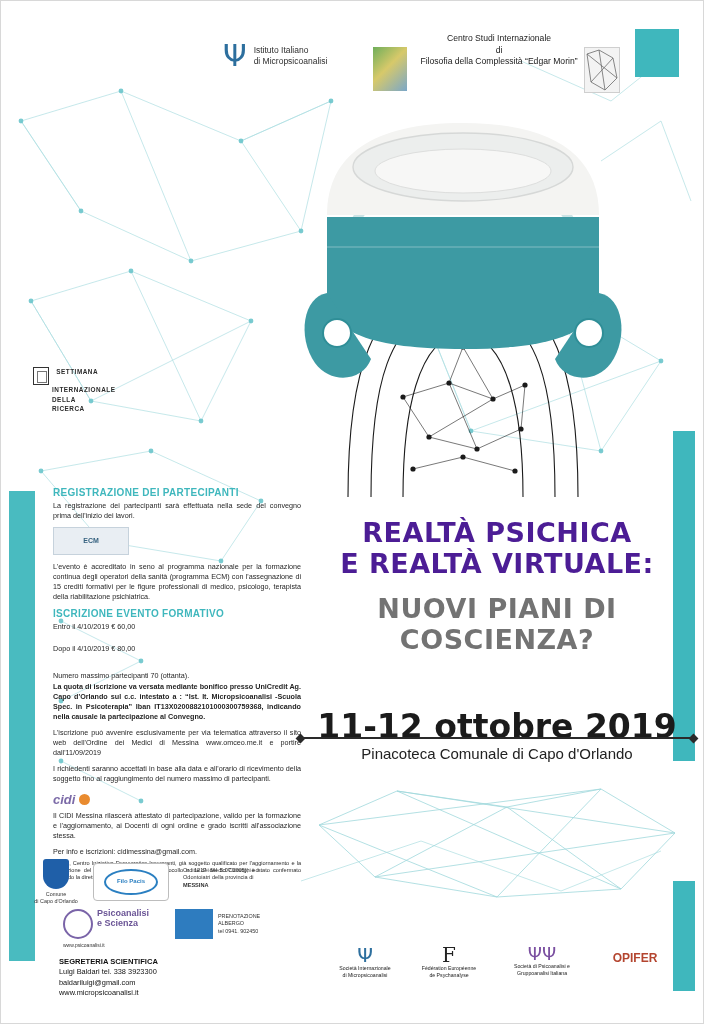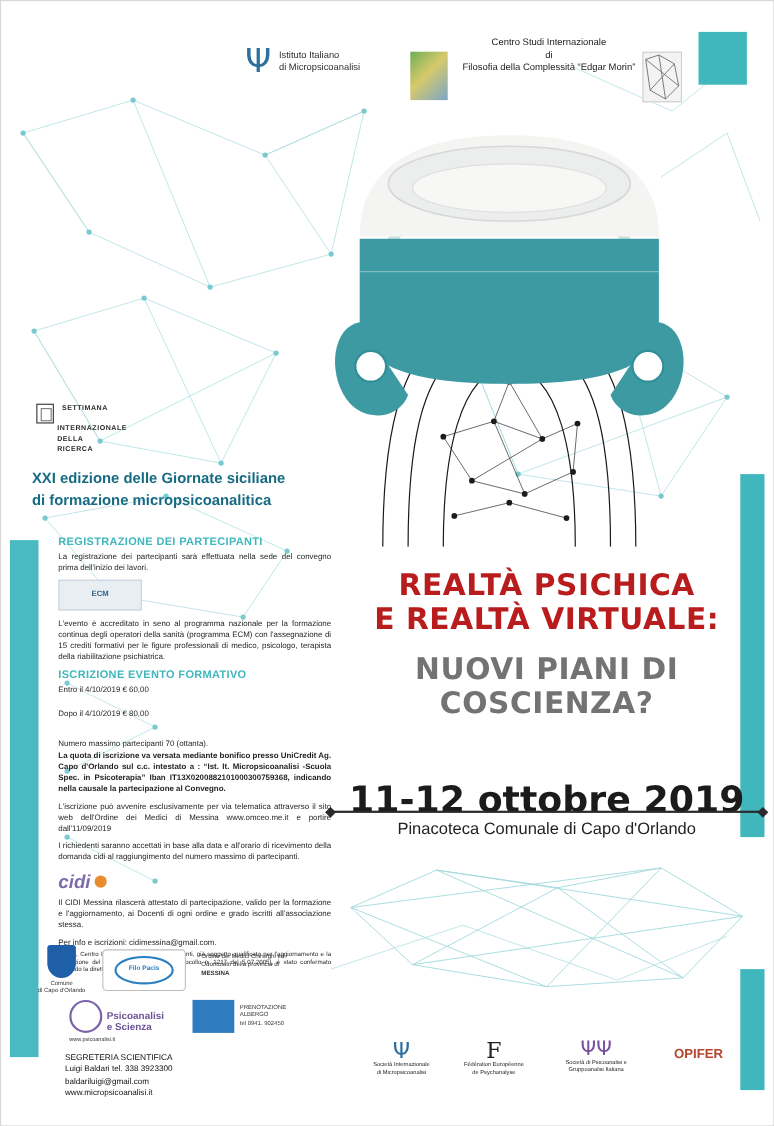--- a/index.html
+++ b/index.html
@@ -51,25 +51,25 @@
   .edition{position:absolute;left:28px;top:424px;width:300px;font-size:13.5px;color:#166b83;
     font-weight:bold;line-height:1.45;}
   
   .leftcol{position:absolute;left:52px;top:486px;width:248px;color:#1f1f1f;}
   .lc-head{color:#3fb7bd;font-weight:bold;font-size:10px;letter-spacing:.3px;margin-bottom:3px;}
   .lc-p{font-size:7.2px;line-height:1.38;margin:0 0 6px 0;text-align:justify;}
   .ecm-badge{width:74px;height:26px;background:#e9eef3;border:1px solid #c6d2dc;margin:3px 0 7px 0;
     font-size:7px;color:#35617f;display:flex;align-items:center;justify-content:center;font-weight:bold;}
   .lc-tiny{font-size:5.6px;line-height:1.32;text-align:justify;margin:0;color:#2a2a2a;}
   .cidi-logo{margin:8px 0 4px 0;display:flex;align-items:center;gap:4px;}
-  .cidi-word{font-size:17px;color:#7c6ba8;font-weight:bold;font-style:italic;}
+  .cidi-word{font-size:13px;color:#7c6ba8;font-weight:bold;font-style:italic;}
   .cidi-dot{width:11px;height:11px;border-radius:50%;background:#e98b2f;}
   
   .maintitle{position:absolute;left:300px;top:516px;width:392px;text-align:center;}
-  .mt-line{font-family:"DejaVu Sans", sans-serif;font-weight:bold;color:#b91c1c;
+  .mt-line{font-family:"DejaVu Sans", sans-serif;font-weight:bold;color:#4c1d95;
     font-size:27px;line-height:1.16;letter-spacing:.5px;}
   .mt-line.l3{color:#737373;margin-top:13px;}
   .date{position:absolute;left:300px;top:706px;width:392px;text-align:center;
     font-size:33px;font-weight:bold;color:#1b1b1b;font-family:"DejaVu Sans", sans-serif;}
   .date-rule{position:absolute;left:300px;top:736px;width:392px;height:0;border-top:2px solid #2a2a2a;}
   .date-rule:before,.date-rule:after{content:"";position:absolute;top:-4px;width:7px;height:7px;
     background:#2a2a2a;transform:rotate(45deg);}
   .date-rule:before{left:-4px;}
   .date-rule:after{right:-4px;}
   .venue{position:absolute;left:300px;top:744px;width:392px;text-align:center;font-size:15px;color:#222;}
@@ -77,26 +77,26 @@
   .wire{position:absolute;left:300px;top:780px;width:392px;height:120px;}
   
   .sponsors{position:absolute;left:24px;top:856px;width:290px;height:100px;}
   .sp{position:absolute;font-size:5.4px;color:#333;text-align:center;line-height:1.25;}
   .comune-shield{width:26px;height:30px;background:#1f5fa8;border-radius:3px 3px 13px 13px;margin:0 auto 2px;}
   .filopacis{width:74px;height:36px;border:1px solid #bdbdbd;border-radius:4px;background:#fff;
     display:flex;align-items:center;justify-content:center;}
   .fp-oval{width:50px;height:22px;border:2px solid #2a7fc1;border-radius:50%;
     font-size:6px;color:#2a7fc1;display:flex;align-items:center;justify-content:center;font-weight:bold;}
   .omceo-box{width:120px;font-size:5.6px;color:#333;line-height:1.3;}
-  .psicosci{display:flex;align-items:flex-end;gap:4px;}
+  .psicosci{display:flex;align-items:flex-start;gap:4px;}
   .psicosci .cir{width:26px;height:26px;border:2px solid #7a64a8;border-radius:50%;}
   .hotel-box{width:38px;height:30px;background:#2e7cbf;}
   
   .segreteria{position:absolute;left:58px;top:955px;width:230px;font-size:7.4px;color:#111;line-height:1.45;}
-  .segreteria .t{font-weight:normal;font-size:7.6px;}
+  .segreteria .t{font-weight:bold;font-size:7.6px;}
   
   .societies{position:absolute;left:310px;top:944px;width:380px;height:70px;}
   .soc{position:absolute;text-align:center;font-size:5.2px;color:#222;line-height:1.3;}
   .soc .g{font-size:20px;color:#2d6f9e;font-family:"DejaVu Sans", sans-serif;line-height:1;}
 </style>
 </head>
 <body>
 
 <div id="poster">
 
@@ -219,37 +219,33 @@
   </div>
 
   <div class="settimana">
     <span class="box"></span>
     <span>SETTIMANA</span><br>
     <span style="margin-left:19px;display:inline-block">INTERNAZIONALE</span><br>
     <span style="margin-left:19px;display:inline-block">DELLA</span><br>
     <span style="margin-left:19px;display:inline-block">RICERCA</span>
   </div>
 
-  <div class="edition">
-    <div>XXI edizione delle Giornate siciliane</div>
-    <div>di formazione micropsicoanalitica</div>
-  </div>
 
   <div class="leftcol">
     <div class="lc-head">REGISTRAZIONE DEI PARTECIPANTI</div>
     <p class="lc-p">La registrazione dei partecipanti sarà effettuata nella sede del convegno prima dell'inizio dei lavori.</p>
     <div class="ecm-badge">ECM</div>
     <p class="lc-p">L'evento è accreditato in seno al programma nazionale per la formazione continua degli operatori della sanità (programma ECM) con l'assegnazione di 15 crediti formativi per le figure professionali di medico, psicologo, terapista della riabilitazione psichiatrica.</p>
     <div class="lc-head">ISCRIZIONE EVENTO FORMATIVO</div>
     <p class="lc-p" style="margin-bottom:12px">Entro il 4/10/2019 € 60,00</p>
     <p class="lc-p" style="margin-bottom:17px">Dopo il 4/10/2019 € 80,00</p>
     <p class="lc-p" style="margin-bottom:2px">Numero massimo partecipanti 70 (ottanta).</p>
     <p class="lc-p" style="font-weight:bold">La quota di iscrizione va versata mediante bonifico presso UniCredit Ag. Capo d'Orlando sul c.c. intestato a : “Ist. It. Micropsicoanalisi -Scuola Spec. in Psicoterapia” Iban IT13X0200882101000300759368, indicando nella causale la partecipazione al Convegno.</p>
     <p class="lc-p">L'iscrizione può avvenire esclusivamente per via telematica attraverso il sito web dell'Ordine dei Medici di Messina www.omceo.me.it e portire dall'11/09/2019</p>
-    <p class="lc-p">I richiedenti saranno accettati in base alla data e all'orario di ricevimento della domanda cidi al raggiungimento del numero massimo di partecipanti.</p>
+    <p class="lc-p">I richiedenti saranno accettati in base alla data e all'orario di ricevimento della soggetto fino al raggiungimento del numero massimo di partecipanti.</p>
     <div class="cidi-logo">
       <span class="cidi-word">cidi</span>
       <span class="cidi-dot"></span>
     </div>
     <p class="lc-p">Il CIDI Messina rilascerà attestato di partecipazione, valido per la formazione e l'aggiornamento, ai Docenti di ogni ordine e grado iscritti all'associazione stessa.</p>
     <p class="lc-p" style="margin-bottom:3px">Per info e iscrizioni: cidimessina@gmail.com.</p>
     <p class="lc-tiny">Il CIDI, Centro Iniziativa Democratica Insegnanti, già soggetto qualificato per l'aggiornamento e la formazione del personale della scuola (Protocollo n. 1217 del 5.07.2005), è stato confermato secondo la direttiva 170/2016.</p>
   </div>
 
   <div class="maintitle">

